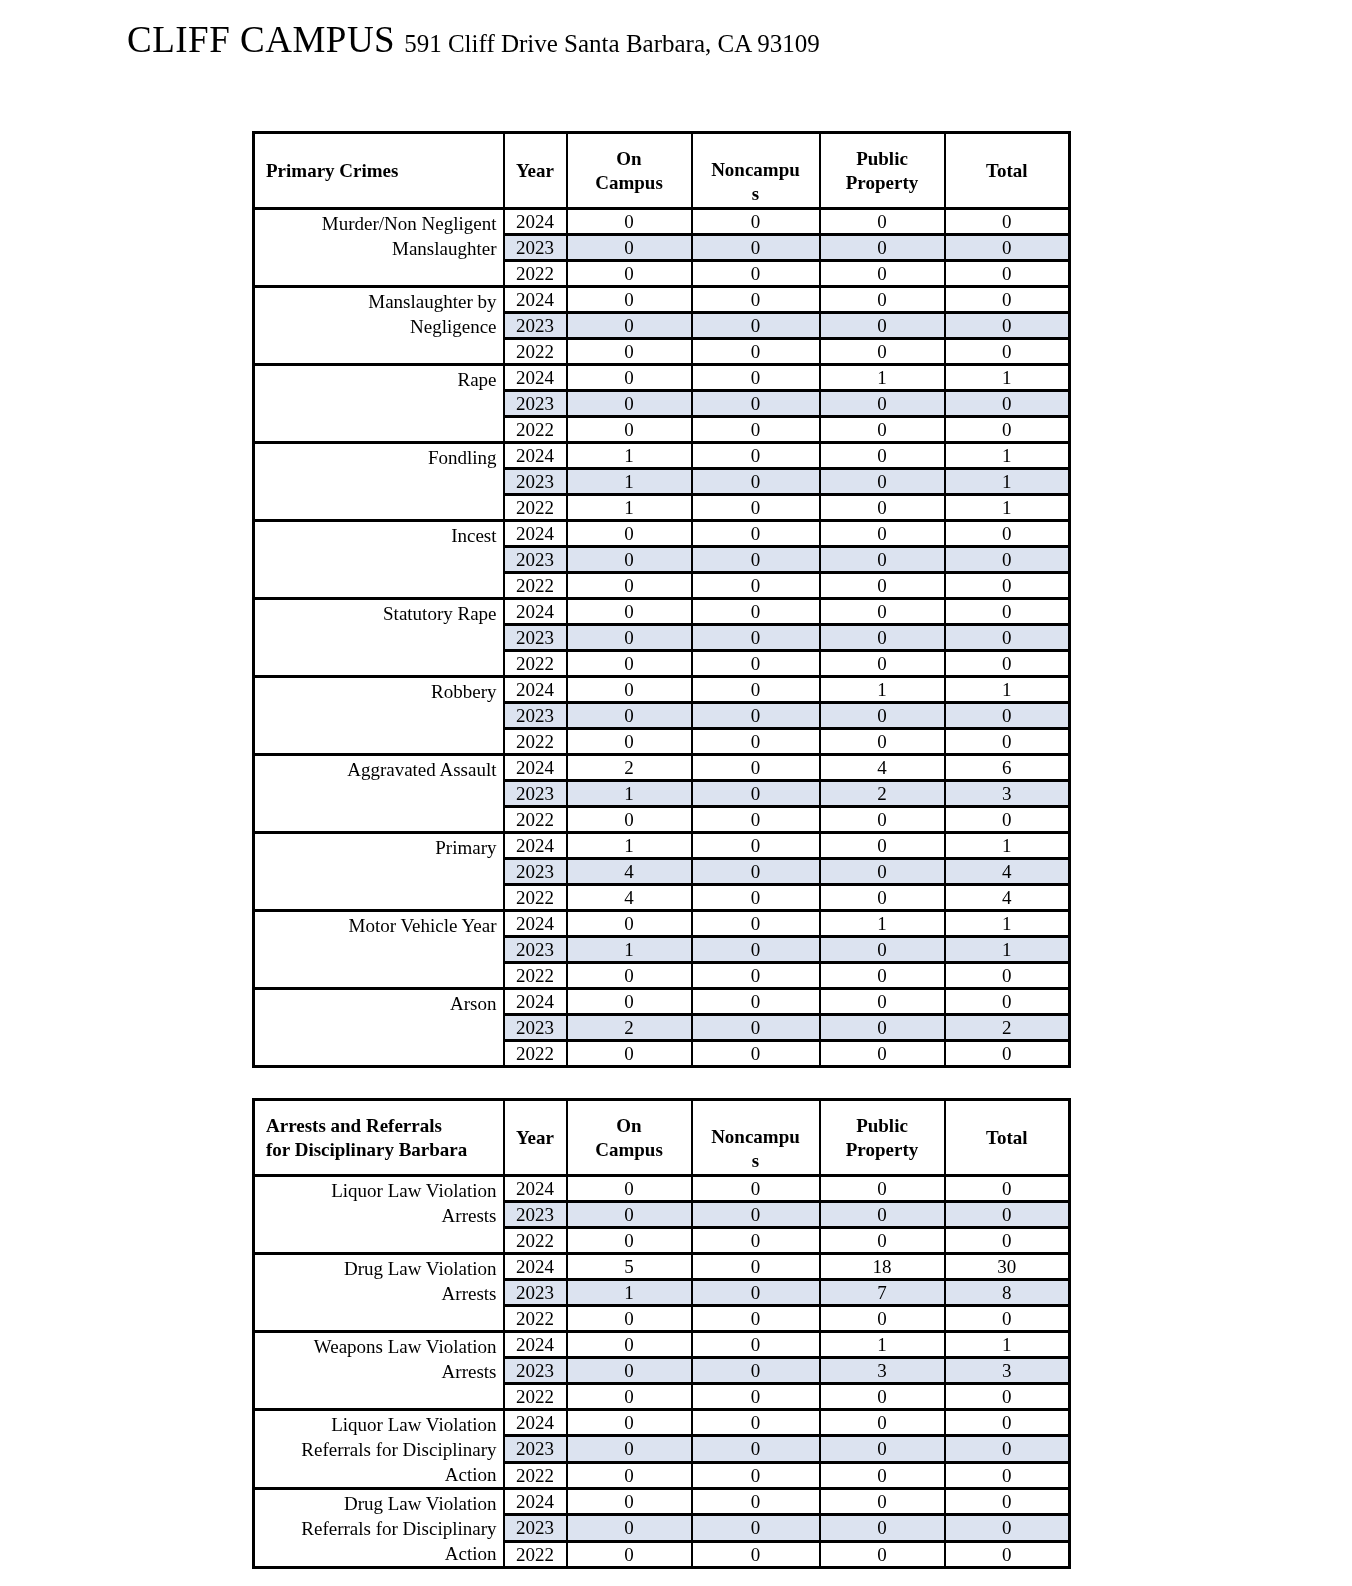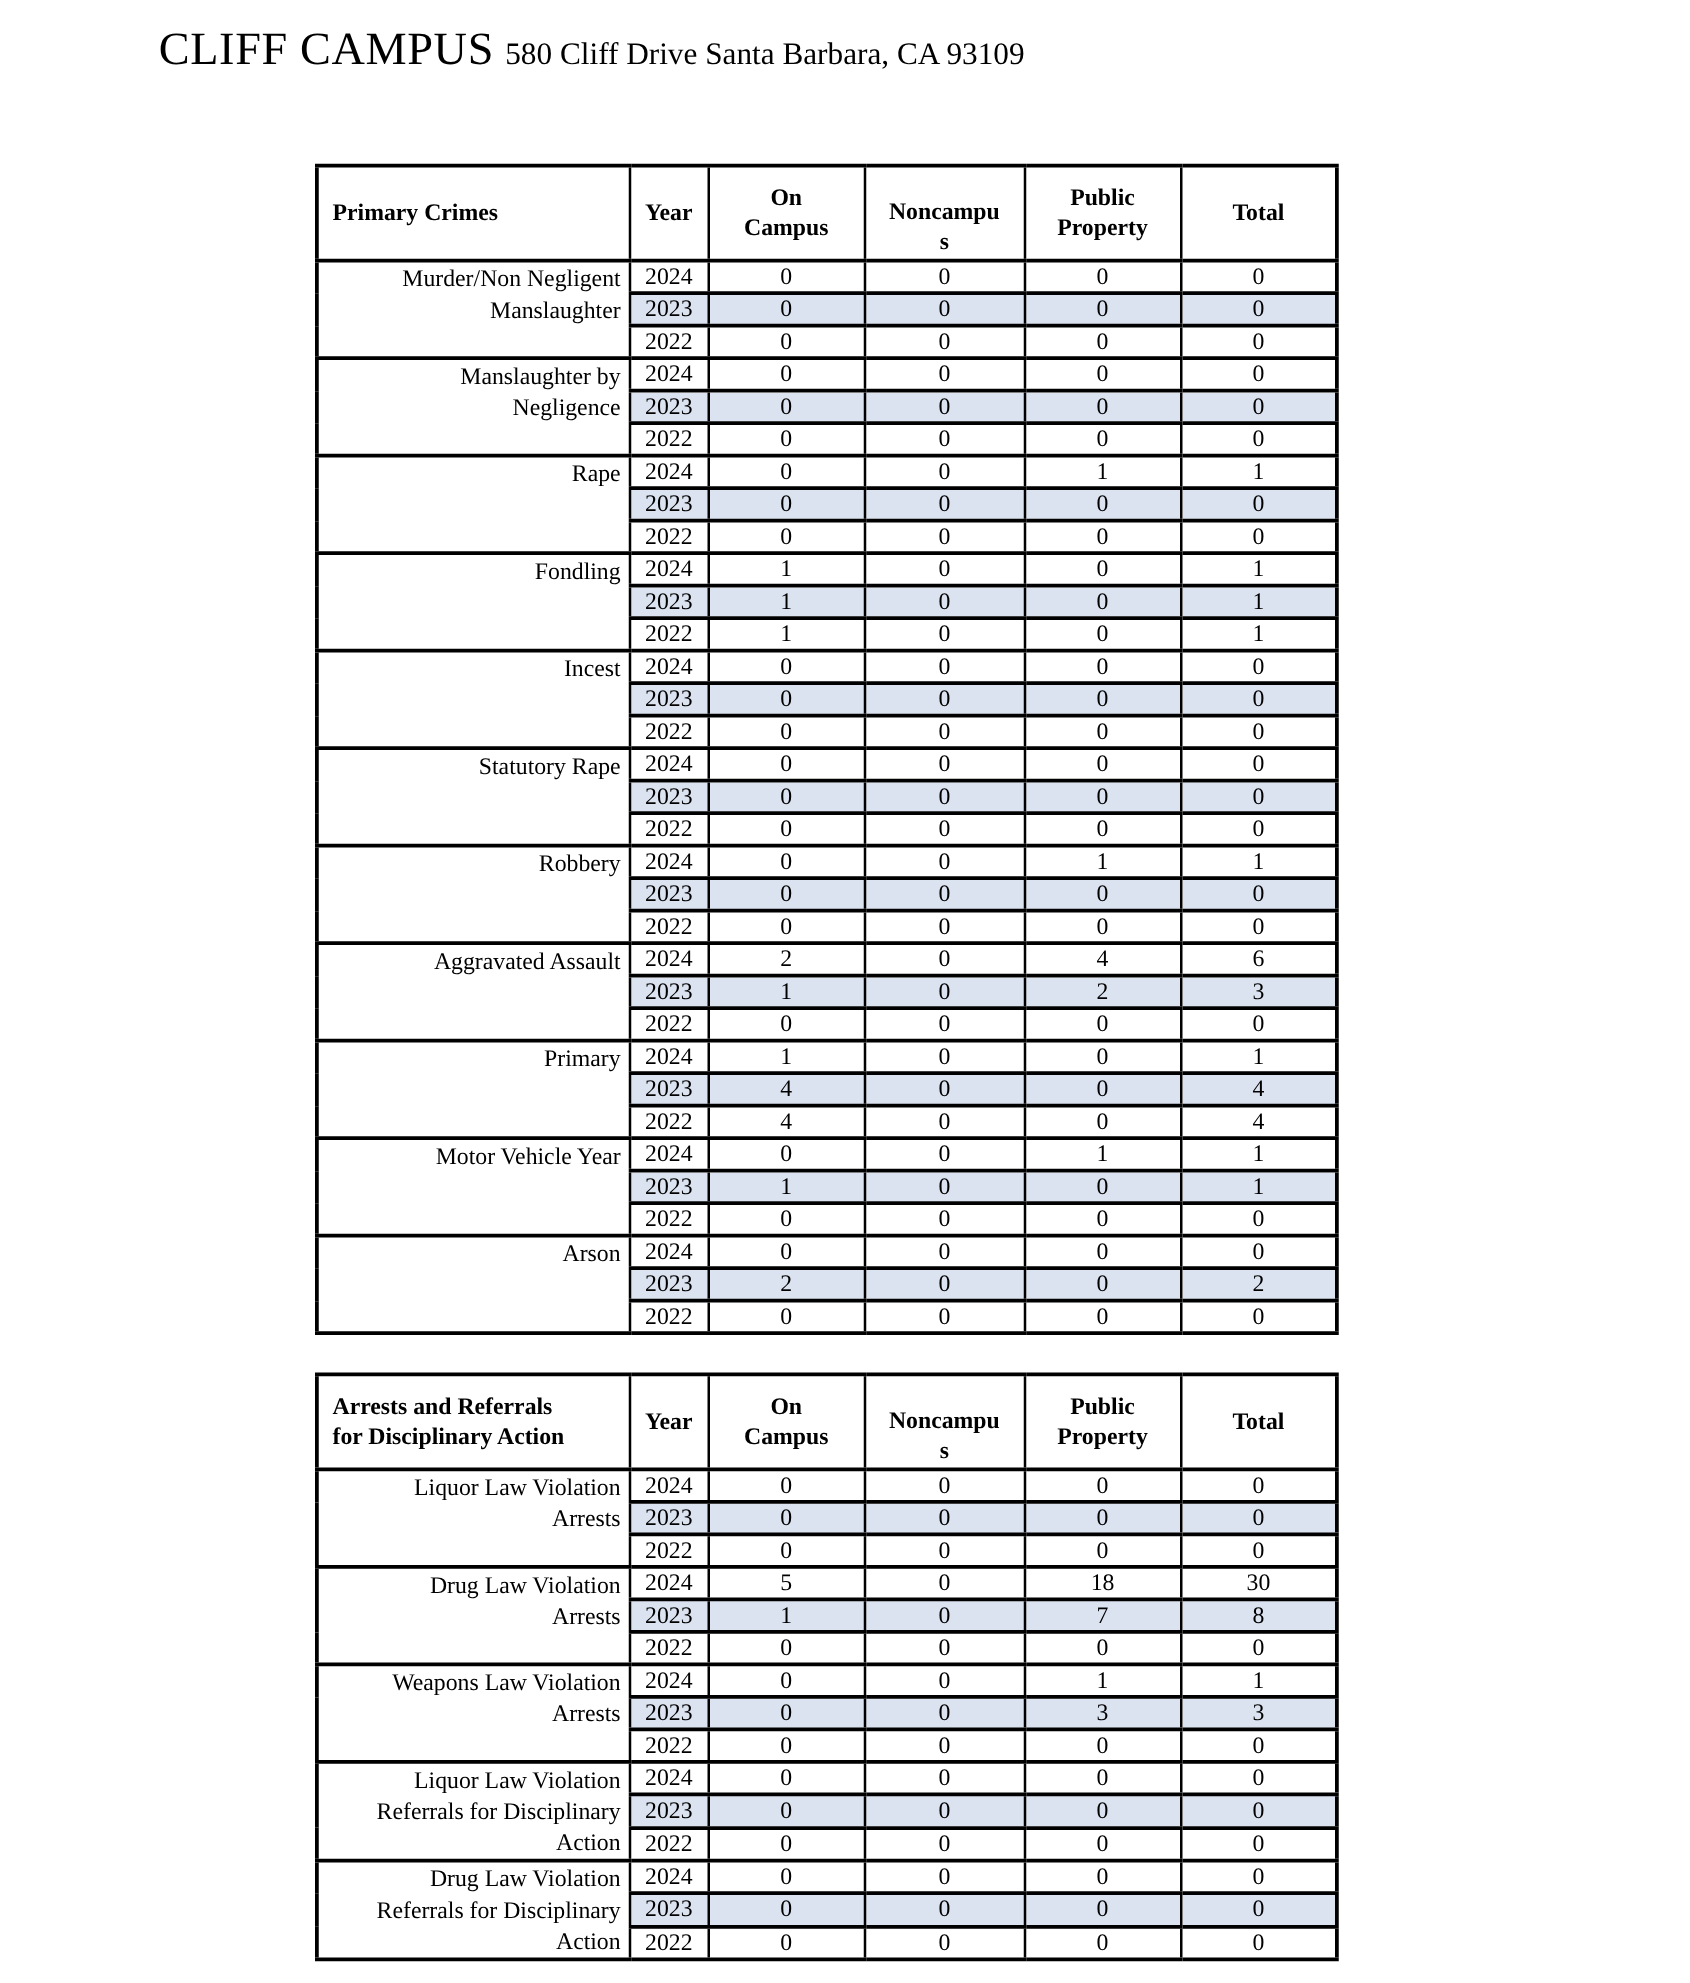--- a/index.html
+++ b/index.html
@@ -90,21 +90,21 @@
     line-height: 25px;
     white-space: pre-line;
     background: var(--page-bg);
   }
   tbody tr.shade td { background: var(--shade); }
 </style>
 </head>
 <body>
 
 <div class="title-line">
-  <span class="campus-name">CLIFF CAMPUS</span><span class="campus-address">580 Cliff Drive Santa Barbara, CA 93109</span>
+  <span class="campus-name">CLIFF CAMPUS</span><span class="campus-address">591 Cliff Drive Santa Barbara, CA 93109</span>
 </div>
 
 <div class="tables-area">
   <table class="crime-table">
       <colgroup>
         <col class="c-cat">
         <col class="c-year">
         <col class="c-onc">
         <col class="c-non">
         <col class="c-pub">
@@ -372,21 +372,21 @@
         <col class="c-cat">
         <col class="c-year">
         <col class="c-onc">
         <col class="c-non">
         <col class="c-pub">
         <col class="c-tot">
       </colgroup>
       <thead>
         <tr>
           <th class="h-category">Arrests and Referrals
-for Disciplinary Action</th>
+for Disciplinary Barbara</th>
           <th class="h-year">Year</th>
           <th class="h-on-campus"><span class="hdr">On Campus</span></th>
           <th class="h-noncampus"><span class="hdr">Noncampus</span></th>
           <th class="h-public-property"><span class="hdr">Public Property</span></th>
           <th class="h-total"><span class="hdr">Total</span></th>
         </tr>
       </thead>
       <tbody>
         <tr class="group-start">
           <td class="crime-name" rowspan="3">Liquor Law Violation

